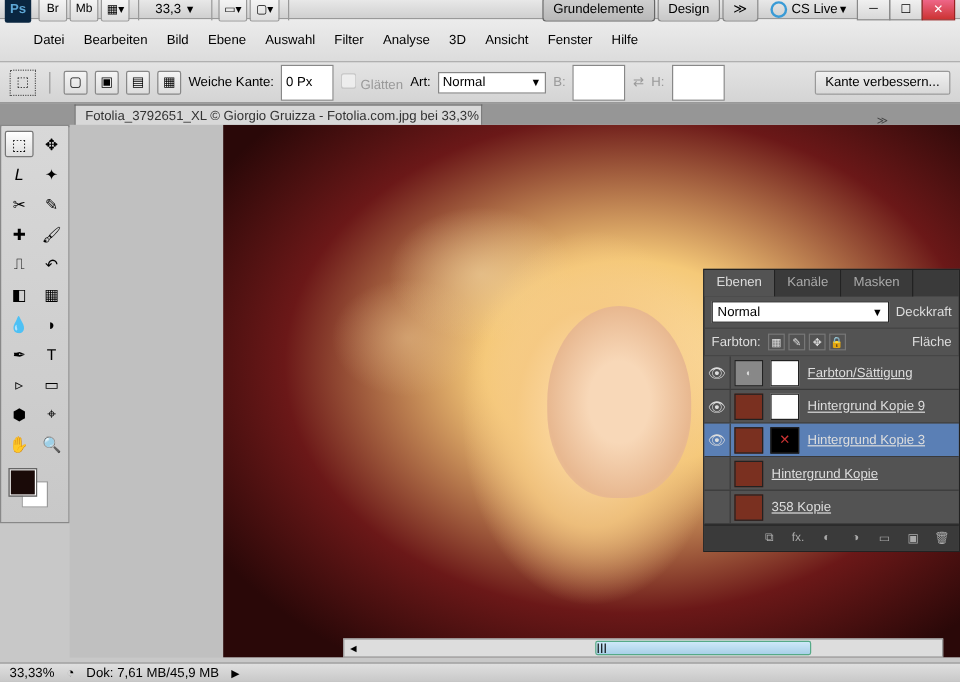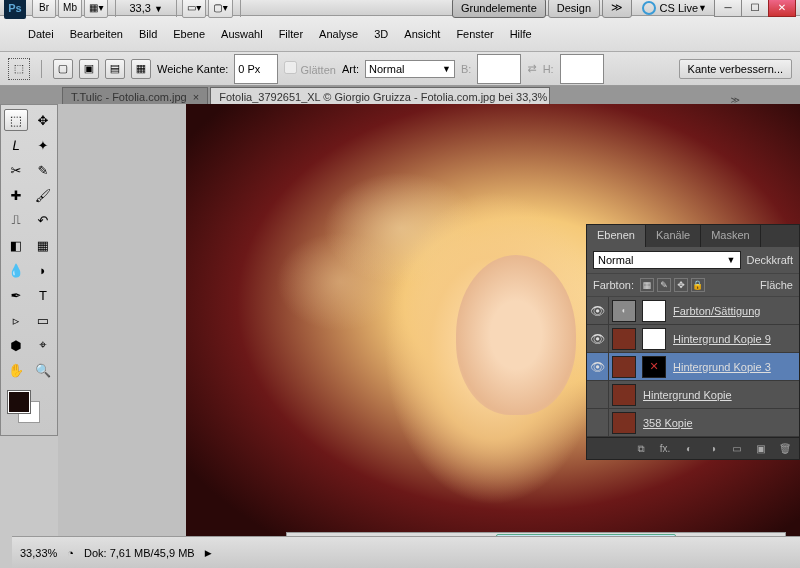--- a/index.html
+++ b/index.html
@@ -53,21 +53,21 @@
 .layers{background:#535353;}
 .layer{display:flex;align-items:center;height:28px;border-bottom:1px solid #3a3a3a;}
 .layer.sel{background:#5a7fb5;}
 .eye{width:22px;display:flex;justify-content:center;border-right:1px solid #3a3a3a;height:100%;align-items:center;font-size:12px;}
 .thumb{width:24px;height:22px;margin:0 3px;background:#7a3020;border:1px solid #222;display:flex;align-items:center;justify-content:center;font-size:8px;}
 .thumb.mask{background:#fff;}
 .thumb.mask2{background:#000;}
 .lname{flex:1;padding-left:4px;text-decoration:underline;white-space:nowrap;overflow:hidden;}
 .panel-footer{height:22px;background:#3a3a3a;display:flex;align-items:center;justify-content:flex-end;gap:8px;padding:0 6px;border-top:1px solid #222;}
 .pf-icon{width:16px;height:14px;display:flex;align-items:center;justify-content:center;font-size:10px;color:#aaa;}
-.statusbar{position:absolute;bottom:0;left:12px;right:0;height:32px;background:linear-gradient(#e0e0e0,#c8c8c8);border-top:1px solid #999;display:flex;align-items:center;padding:0 8px;gap:10px;font-size:10px;}
+.statusbar{position:absolute;bottom:0;left:0;right:0;height:16px;background:linear-gradient(#e0e0e0,#c8c8c8);border-top:1px solid #999;display:flex;align-items:center;padding:0 8px;gap:10px;font-size:10px;}
 .hscroll{position:absolute;bottom:20px;left:286px;right:14px;height:16px;background:#ddd;border:1px solid #999;display:flex;align-items:center;}
 .hthumb{position:absolute;left:42%;width:180px;height:12px;background:linear-gradient(#cde8f8,#a8d0e8);border:1px solid #5a8;border-radius:2px;top:1px;}
 .dis{color:#999;}
 .chev{font-size:9px;}
 </style>
 </head>
 <body>
 
 <div class="titlebar">
   <div class="ps-logo">Ps</div>
@@ -129,24 +129,20 @@
   <input class="opt-input dis" disabled="" style="">
   <span class="dis">⇄</span>
   <span class="dis">H:</span>
   <input class="opt-input dis" disabled="" style="">
   <div style="flex:1"></div>
   <div class="opt-btn">Kante verbessern...</div>
 </div>
 
 <div class="tabs" id="doctabs">
   <span style="position:absolute;left:70px;top:107px;width:10px;height:10px" class="chev">≪</span>
-<div class="doctab">
-      <span>T.Tulic - Fotolia.com.jpg</span>
-      <span class="x">×</span>
-    </div>
     <div class="doctab active">
       <span>Fotolia_3792651_XL © Giorgio Gruizza - Fotolia.com.jpg bei 33,3% (Hintergrund Kopie 3, RGB/8) *</span>
     </div>
     <span class="chev" style="margin-left: auto; color: rgb(68, 68, 68);">≫</span>
   </div>
 
 <div class="toolbox">
   <div class="toolgrid" id="toolgrid">
       <div class="tool sel">⬚</div>
       <div class="tool">✥</div>

